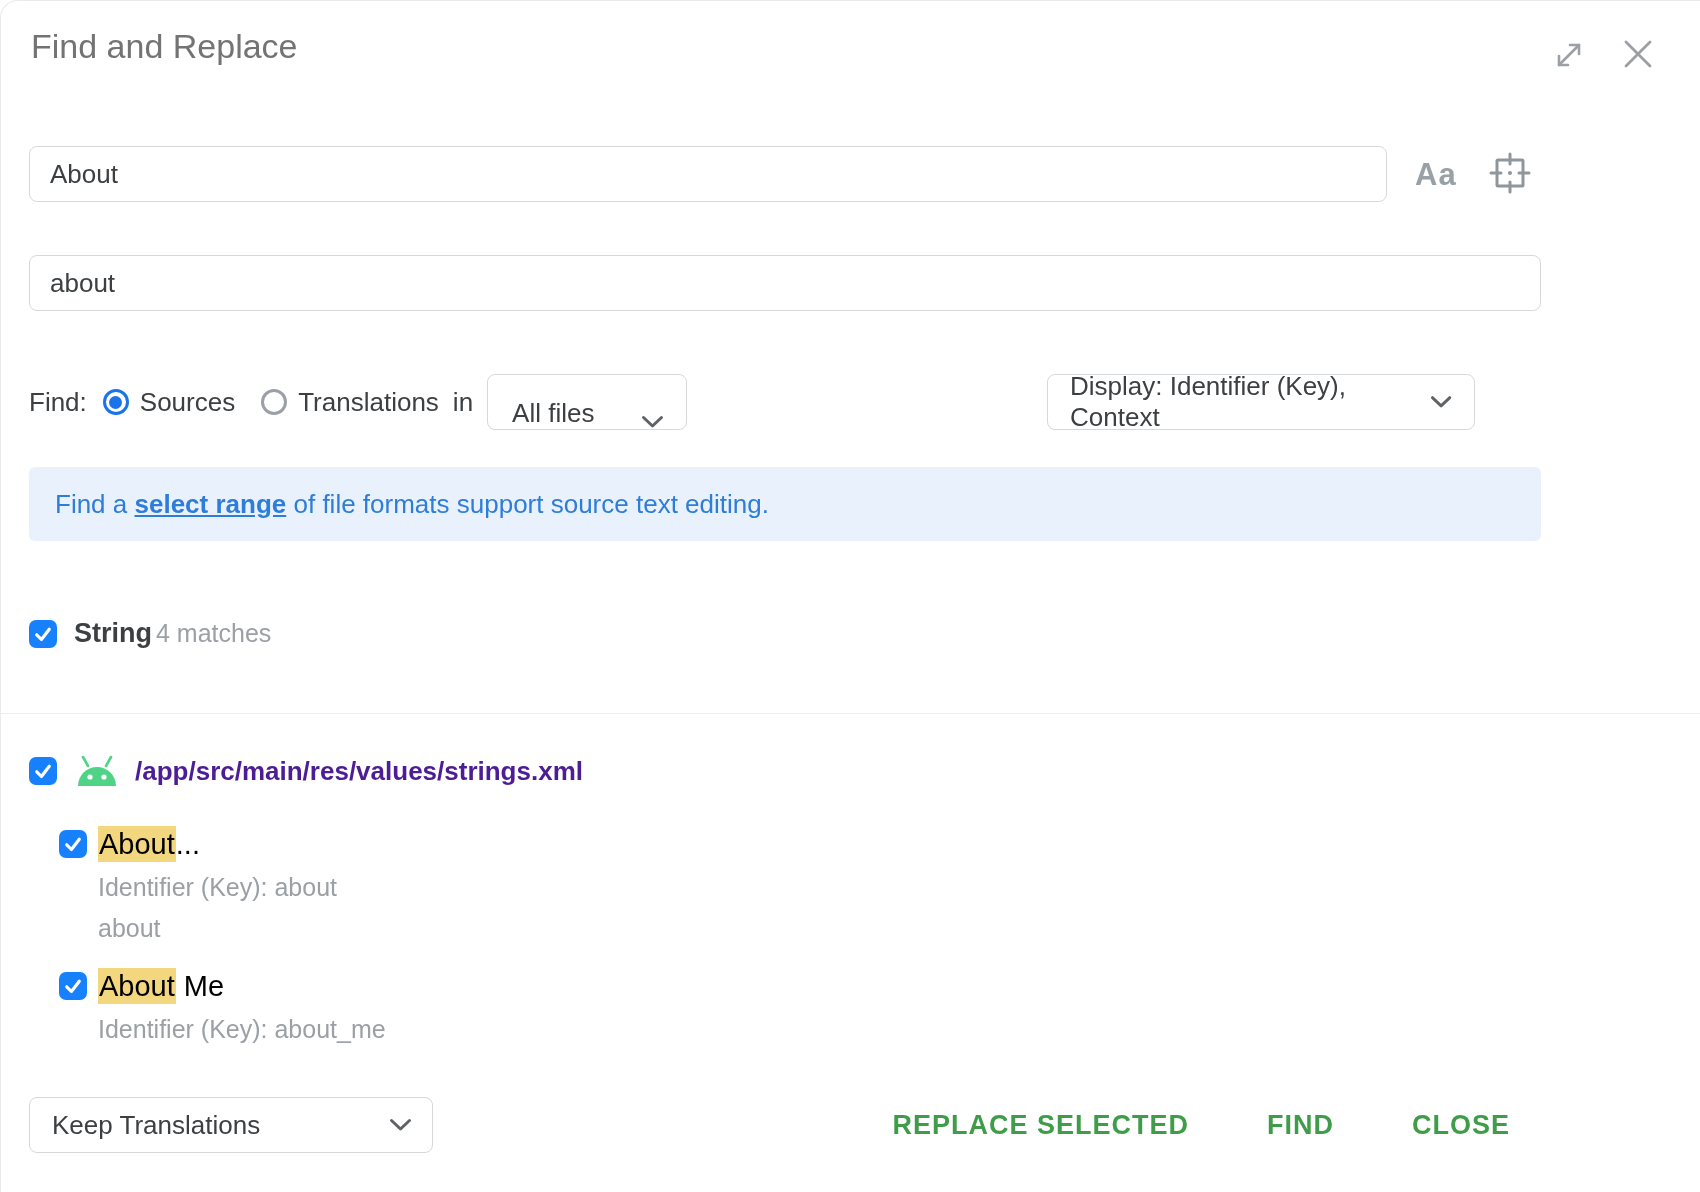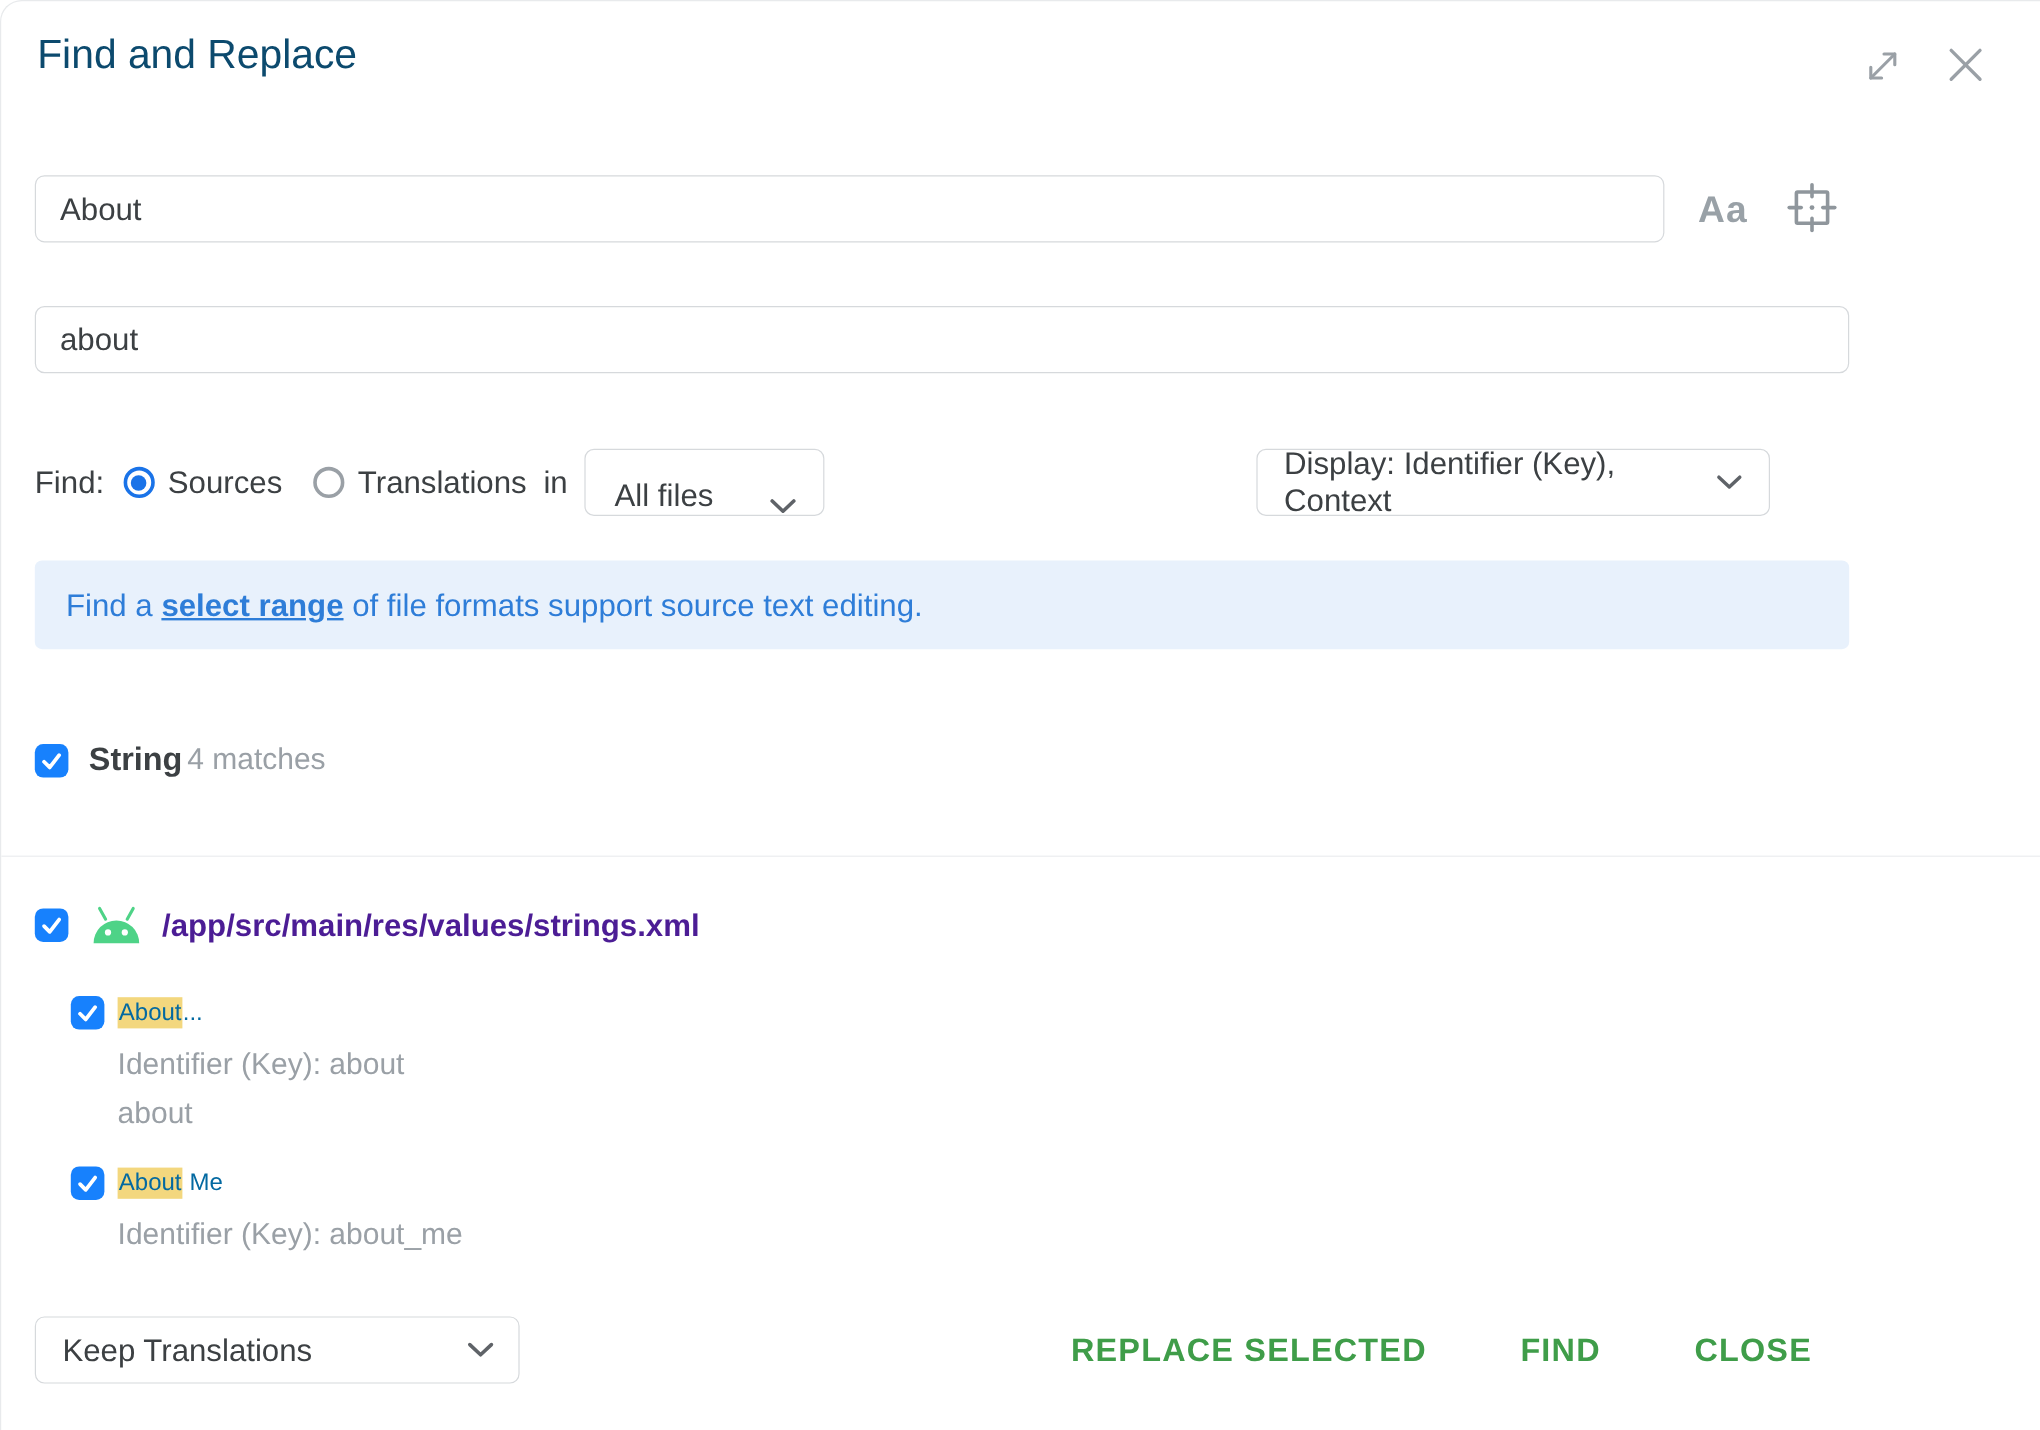--- a/index.html
+++ b/index.html
@@ -11,21 +11,21 @@
     width: 1700px; height: 1192px;
     background: #fff;
     border-top: 1px solid #e8eaec;
     border-left: 1px solid #e8eaec;
     border-top-left-radius: 18px;
     overflow: hidden;
   }
 
   .title {
     position: absolute; left: 30px; top: 26px;
-    font-size: 34px; font-weight: 500; color: #0c4a6e;
+    font-size: 34px; font-weight: 500; color: #737373;
   }
 
   .icon-btn { position: absolute; cursor: pointer; line-height: 0; }
   .expand-btn { left: 1548px; top: 34px; }
   .close-btn  { left: 1616px; top: 32px; }
 
   .text-input {
     position: absolute; left: 28px; height: 56px;
     border: 1px solid #d6d9dc; border-radius: 8px;
     font-family: "Liberation Sans", sans-serif;
@@ -98,21 +98,21 @@
     display: flex; align-items: center;
   }
   .file-icon { margin-left: 19px; line-height: 0; }
   .file-path { font-size: 26px; font-weight: 700; color: #4c1d95; margin-left: 17px; }
 
   .match { position: absolute; left: 58px; display: flex; align-items: flex-start; }
   .match-1 { top: 828px; }
   .match-2 { top: 970px; }
   .match .checkbox { margin-top: 1px; }
   .match-body { margin-left: 11px; }
-  .match-title { font-size: 20px; color: #0369a1; line-height: 31px; }
+  .match-title { font-size: 29px; color: #000000; line-height: 31px; }
   .hl { background: var(--highlight-yellow, #f3d77e); padding: 2px 1px; }
   .sub-line { font-size: 25px; color: #9aa0a6; margin-top: 13px; line-height: 28px; }
 
   .footer-actions {
     position: absolute; right: 190px; top: 1096px; height: 56px;
     display: flex; align-items: center; gap: 78px;
   }
   .text-btn {
     font-size: 27px; font-weight: 700; letter-spacing: 1px;
     color: var(--button-green, #3f9d49); cursor: pointer;

